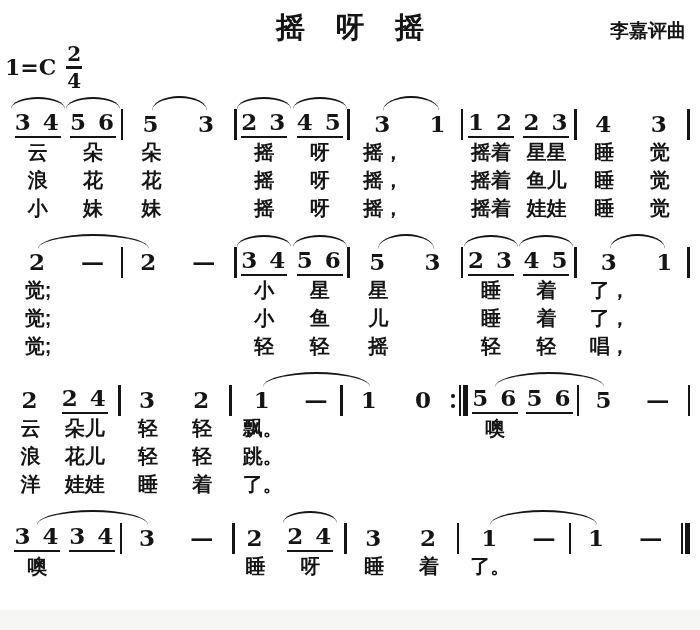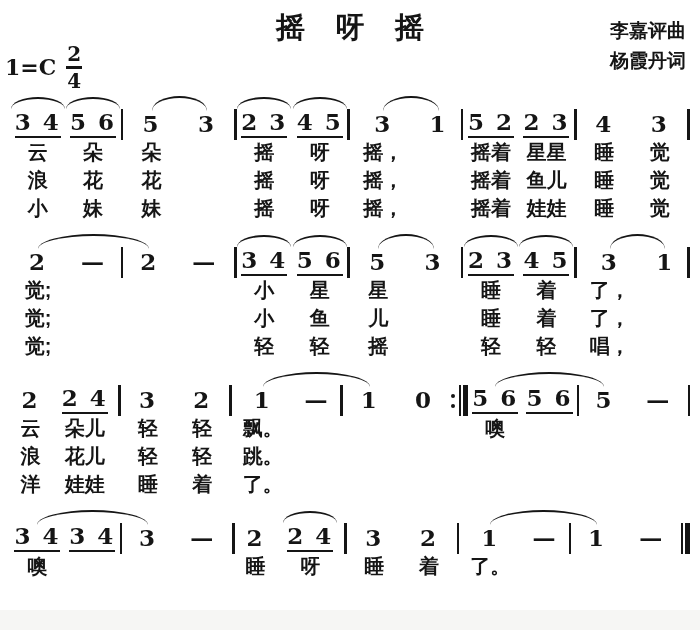--- a/index.html
+++ b/index.html
@@ -36,21 +36,20 @@
   .footer{margin:16px 0 0 30px;font-size:17px;font-weight:bold;letter-spacing:0.5px;}
 </style>
 </head>
 <body>
 
 <div class="page">
   <div class="header">
     <div class="title">摇呀摇</div>
     <div class="credits">
       <div>李嘉评曲</div>
-      <div>杨霞丹词</div>
     </div>
     <div class="keytime">
       <span class="key">1=C</span>
       <span class="frac">
         <span>2</span>
         <span class="fbar"></span>
         <span>4</span>
       </span>
     </div>
   </div>
@@ -113,21 +112,21 @@
             <div class="gcol">
               <div class="gnote"><span class="num">1</span></div>
               <div class="lyr"></div>
               <div class="lyr"></div>
               <div class="lyr"></div>
             </div>
           </div>
           <div class="vbar"></div>
           <div class="measure">
             <div class="gcol">
-              <div class="gnote beam"><span class="num">5 2</span></div>
+              <div class="gnote beam"><span class="num">1 2</span></div>
               <div class="lyr">摇着</div>
               <div class="lyr">摇着</div>
               <div class="lyr">摇着</div>
             </div>
             <div class="gcol">
               <div class="gnote beam"><span class="num">2 3</span></div>
               <div class="lyr">星星</div>
               <div class="lyr">鱼儿</div>
               <div class="lyr">娃娃</div>
             </div>

